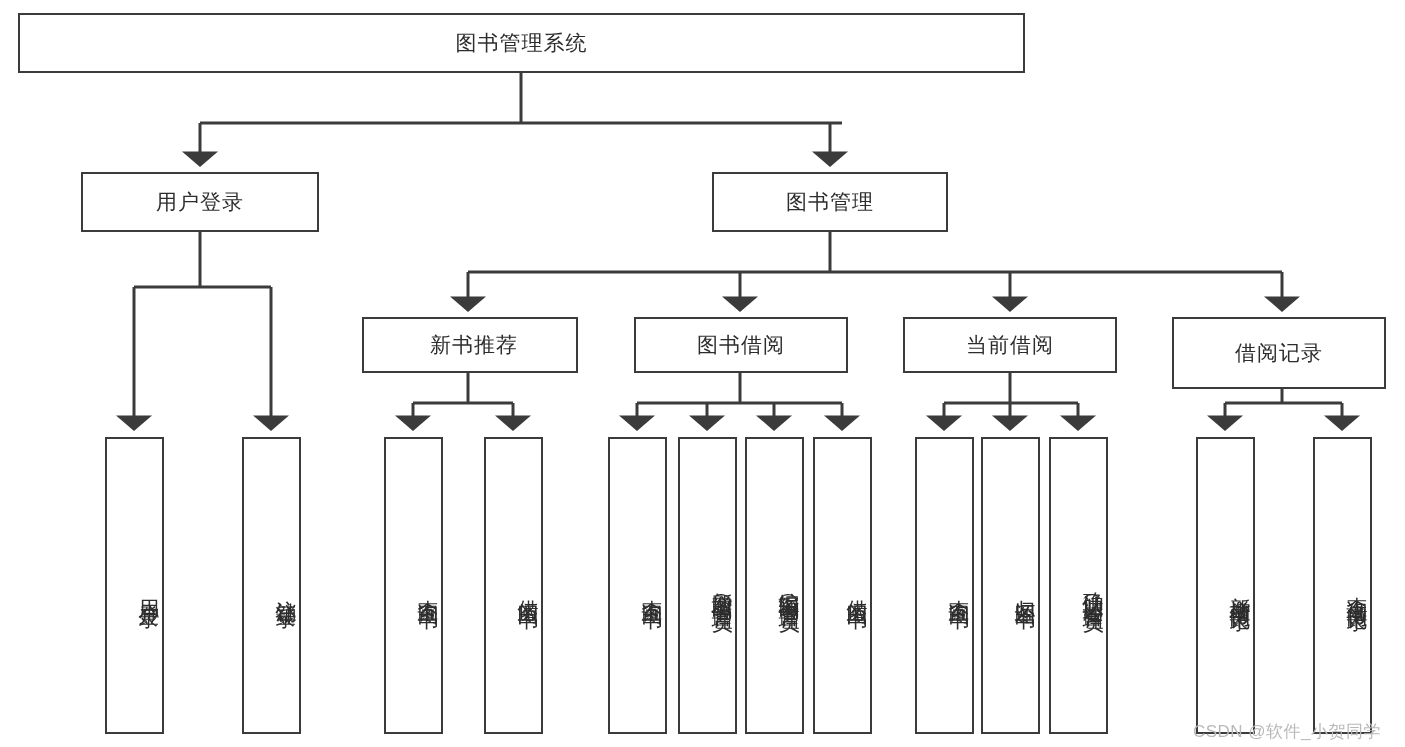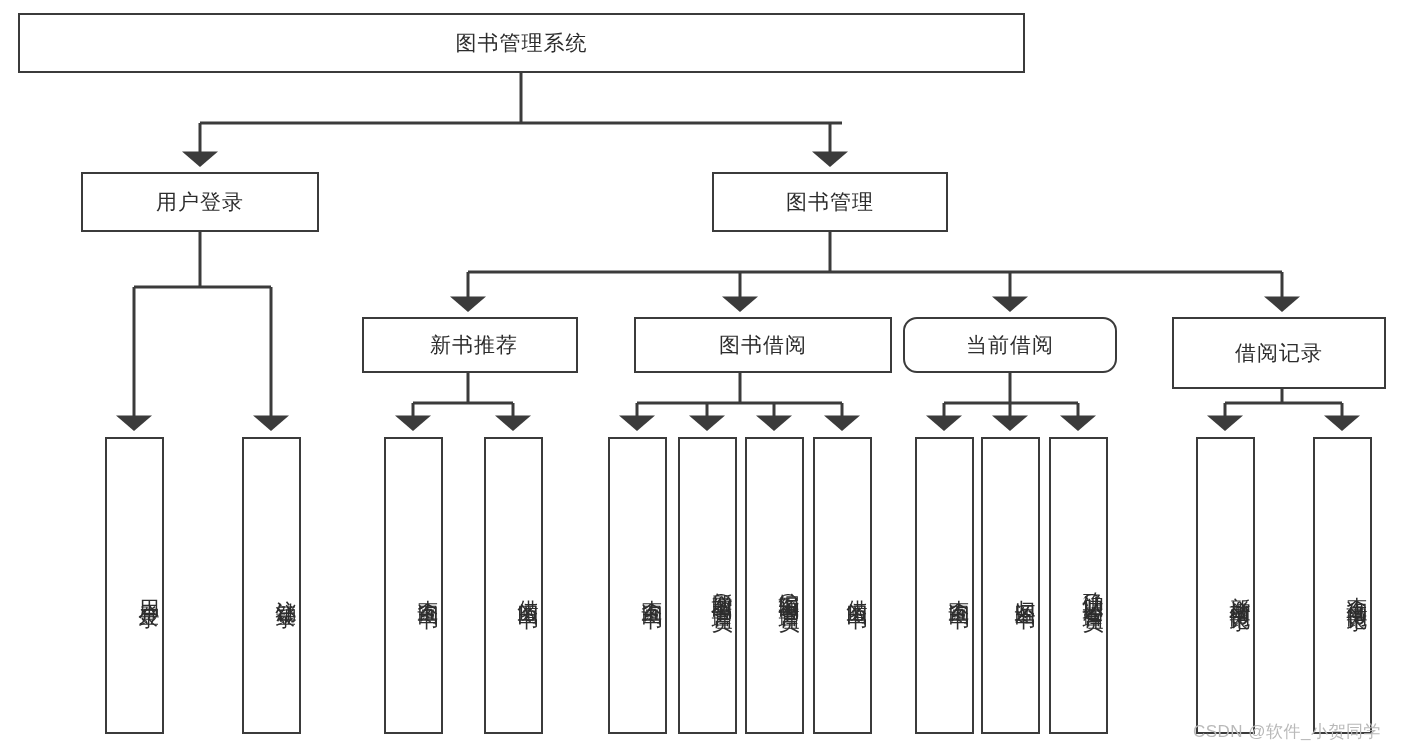--- a/index.html
+++ b/index.html
@@ -127,24 +127,24 @@
   <div class="node horiz" style="left:81px; top:172px; width:238px; height:60px;">
     <span class="lbl">用户登录</span>
   </div>
   <div class="node horiz" style="left:712px; top:172px; width:236px; height:60px;">
     <span class="lbl">图书管理</span>
   </div>
 
   <div class="node horiz" style="left:362px; top:317px; width:216px; height:56px;padding-left:8px;">
     <span class="lbl">新书推荐</span>
   </div>
-  <div class="node horiz" style="left:634px; top:317px; width:258px; height:56px;">
+  <div class="node horiz" style="left:634px; top:317px; width:214px; height:56px;">
     <span class="lbl">图书借阅</span>
   </div>
-  <div class="node horiz" style="left:903px; top:317px; width:214px; height:56px;border-radius:14px;">
+  <div class="node horiz" style="left:903px; top:317px; width:214px; height:56px;">
     <span class="lbl">当前借阅</span>
   </div>
   <div class="node horiz" style="left:1172px; top:317px; width:214px; height:72px;">
     <span class="lbl">借阅记录</span>
   </div>
 
   <div class="node vert" style="left:105px; top:437px; width:59px; height:297px;">
     <span class="lbl">用户登录</span>
   </div>
   <div class="node vert" style="left:242px; top:437px; width:59px; height:297px;">

